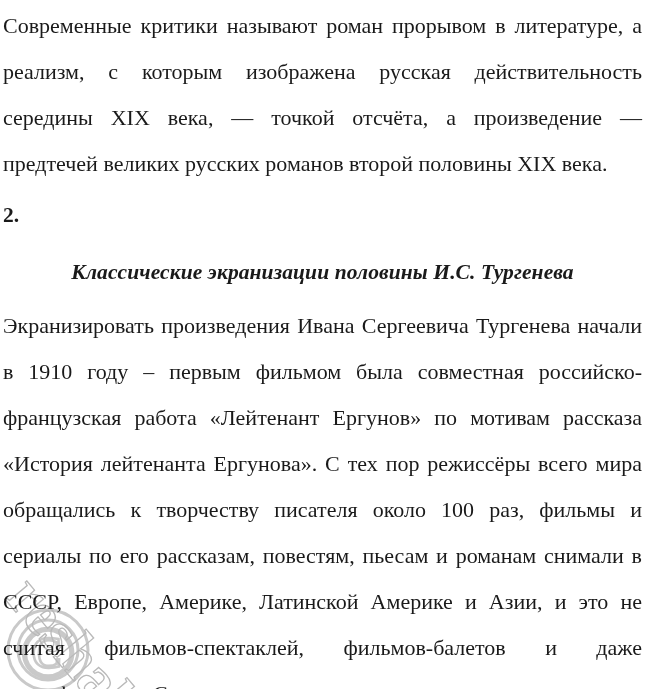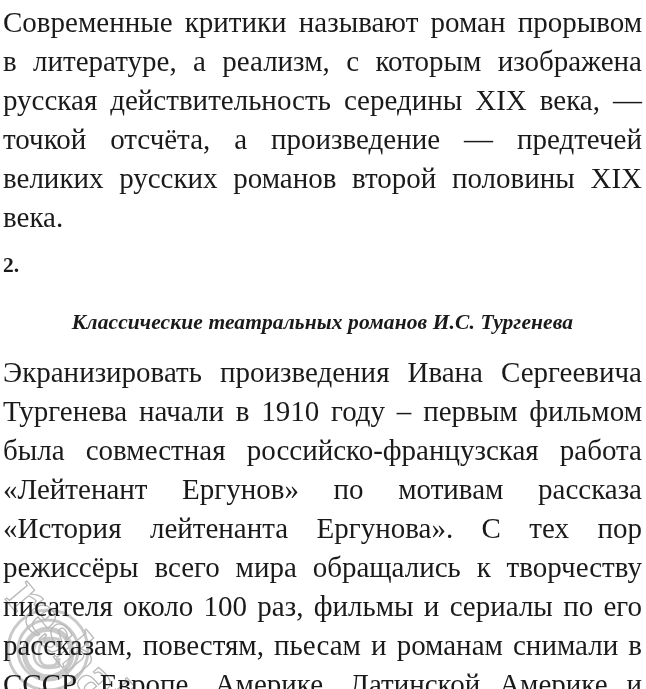--- a/index.html
+++ b/index.html
@@ -59,22 +59,22 @@
   .content {
     position: relative;
     z-index: 2;
     padding: 0 4px 0 3px;
   }
 
   .para {
     margin: 0;
     text-align: justify;
     text-align-last: left;
-    font-size: 29px;
-    line-height: 39px;
+    font-size: 22px;
+    line-height: 46px;
     hyphens: none;
   }
 
   .para.first {
     padding-top: 3px;
   }
 
   .numbered {
     margin: 0;
     padding-top: 9px;
@@ -113,18 +113,18 @@
       <text class="wm-text" x="4" y="78" transform="rotate(50 4 78)">reshak.ru</text>
     </svg>
   </div>
 
   <div class="content">
 
     <p class="para first">Современные критики называют роман прорывом в литературе, а реализм, с которым изображена русская действительность середины XIX века, — точкой отсчёта, а произведение — предтечей великих русских романов второй половины XIX века.</p>
 
     <p class="numbered">2.</p>
 
-    <h2 class="section-title">Классические театральных романов И.С. Тургенева</h2>
+    <h2 class="section-title">Классические экранизации половины И.С. Тургенева</h2>
 
     <p class="para body">Экранизировать произведения Ивана Сергеевича Тургенева начали в 1910 году – первым фильмом была совместная российско-французская работа «Лейтенант Ергунов» по мотивам рассказа «История лейтенанта Ергунова». С тех пор режиссёры всего мира обращались к творчеству писателя около 100 раз, фильмы и сериалы по его рассказам, повестям, пьесам и романам снимали в СССР, Европе, Америке, Латинской Америке и Азии, и это не считая фильмов-спектаклей, фильмов-балетов и даже мультфильмов. Самым популярным произведением у театральных и кинорежиссёров стала пьеса «Месяц в деревне» – в мире существует более 20 экранизаций и более 40 постановок.</p>
 
   </div>
 </div>
 
 </body></html>

